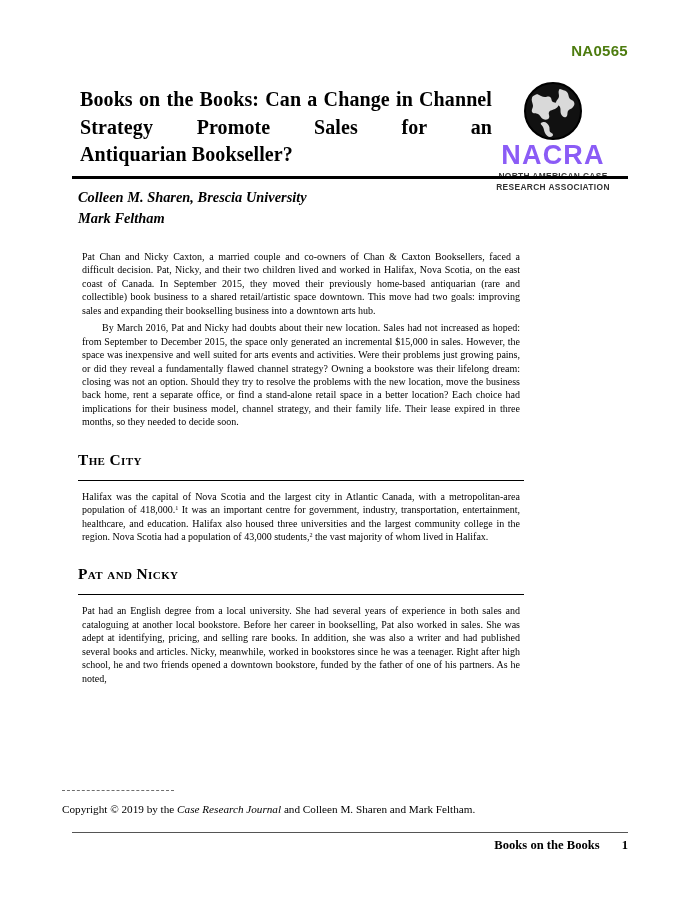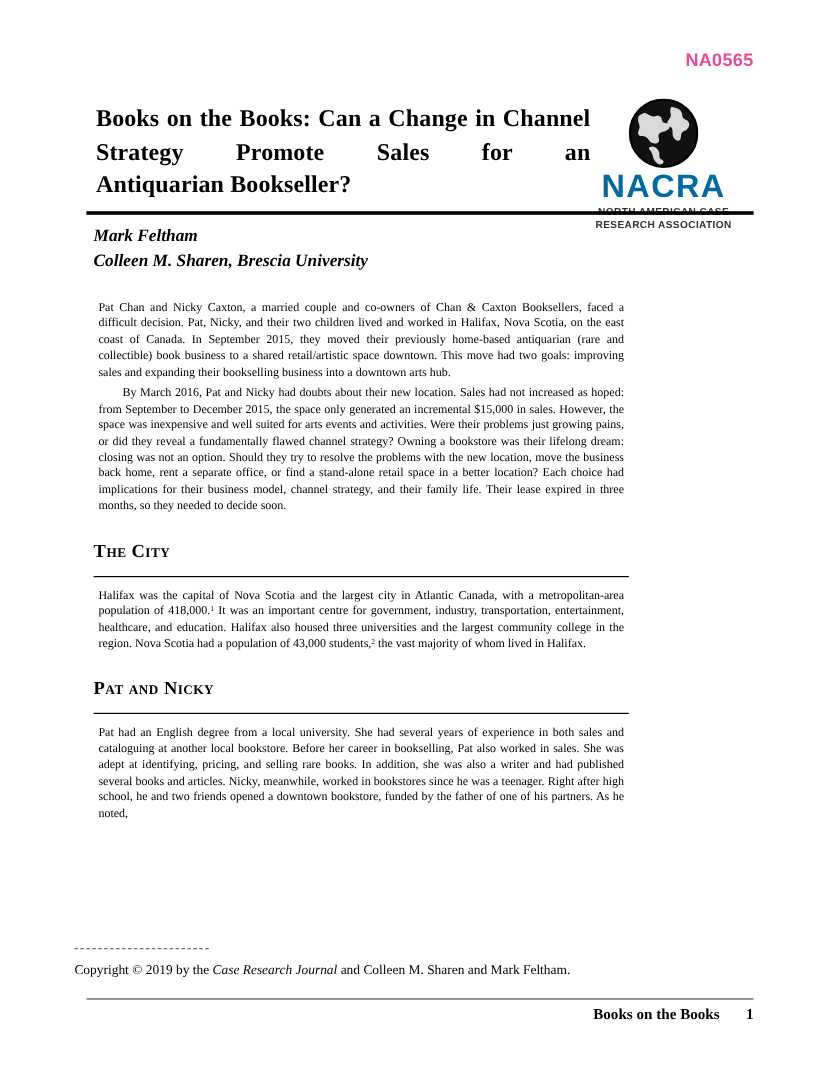--- a/index.html
+++ b/index.html
@@ -25,21 +25,21 @@
 
   
   .doc-id {
     position: absolute;
     right: 72px;
     top: 42px;
     font-family: "Liberation Sans", "DejaVu Sans", sans-serif;
     font-weight: bold;
     font-size: 15px;
     letter-spacing: 0.3px;
-    color: #ec4899;
+    color: #4d7c0f;
   }
 
   
   .header {
     position: absolute;
     left: 72px;
     top: 82px;
     width: 556px;
     height: 90px;
   }
@@ -75,21 +75,21 @@
   .logo-globe {
     display: block;
     margin: 0 auto 2px auto;
   }
   .logo-word {
     font-family: "Liberation Sans", "DejaVu Sans", sans-serif;
     font-weight: bold;
     font-size: 27px;
     letter-spacing: 1.2px;
     line-height: 1;
-    color: #0369a1;
+    color: #8b5cf6;
   }
   .logo-sub {
     font-family: "Liberation Sans", "DejaVu Sans", sans-serif;
     font-size: 8.4px;
     letter-spacing: 0.35px;
     line-height: 1.28;
     color: #333;
     margin-top: 2px;
     font-weight: bold;
   }
@@ -226,22 +226,22 @@
         <div>NORTH AMERICAN CASE</div>
         <div>RESEARCH ASSOCIATION</div>
       </div>
     </div>
 
   </div>
 
   <div class="rule-thick"></div>
 
   <div class="authors">
+    <div class="author-line">Colleen M. Sharen, Brescia University</div>
     <div class="author-line">Mark Feltham</div>
-    <div class="author-line">Colleen M. Sharen, Brescia University</div>
   </div>
 
   <div class="body-col">
 
     <p class="para">Pat Chan and Nicky Caxton, a married couple and co-owners of Chan &amp; Caxton Booksellers, faced a difficult decision. Pat, Nicky, and their two children lived and worked in Halifax, Nova Scotia, on the east coast of Canada. In September 2015, they moved their previously home-based antiquarian (rare and collectible) book business to a shared retail/artistic space downtown. This move had two goals: improving sales and expanding their bookselling business into a downtown arts hub.</p>
     <p class="para indent">By March 2016, Pat and Nicky had doubts about their new location. Sales had not increased as hoped: from September to December 2015, the space only generated an incremental $15,000 in sales. However, the space was inexpensive and well suited for arts events and activities. Were their problems just growing pains, or did they reveal a fundamentally flawed channel strategy?  Owning a bookstore was their lifelong dream: closing was not an option. Should they try to resolve the problems with the new location, move the business back home, rent a separate office, or find a stand-alone retail space in a better location? Each choice had implications for their business model, channel strategy, and their family life.  Their lease expired in three months, so they needed to decide soon.</p>
 
     <div class="section">
       <div class="section-head">The City</div>
       <p class="para"><span>Halifax was the capital of Nova Scotia and the largest city in Atlantic Canada, with a metropolitan-area population of 418,000.</span><sup>1</sup><span> It was an important centre for government, industry, transportation, entertainment, healthcare, and education. Halifax also housed three universities and the largest community college in the region. Nova Scotia had a population of 43,000 students,</span><sup>2</sup><span> the vast majority of whom lived in Halifax.</span></p>

